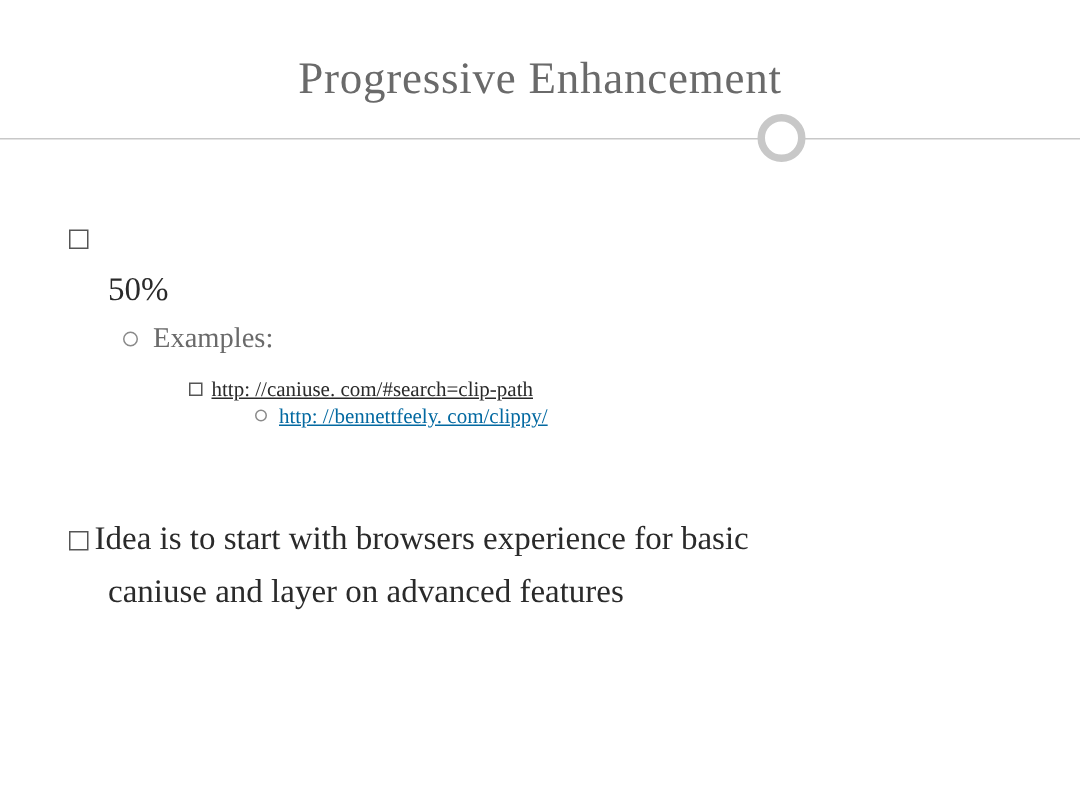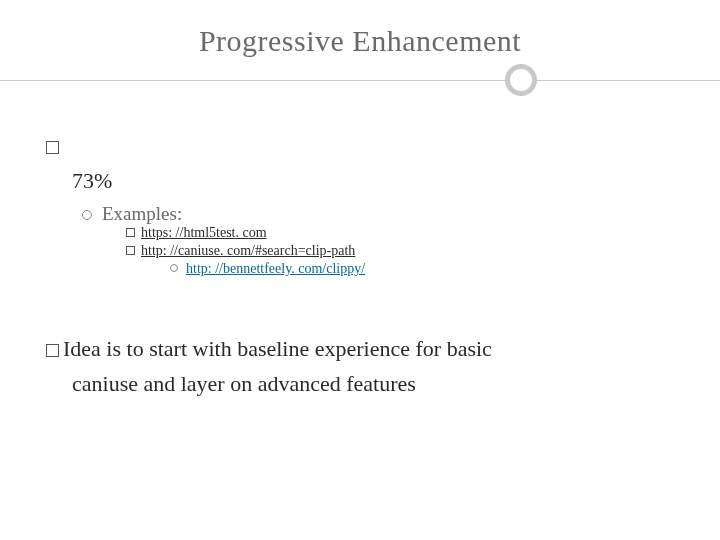--- a/index.html
+++ b/index.html
@@ -8,21 +8,21 @@
     height: 540px;
     background: #fff;
     font-family: Georgia, 'Times New Roman', serif;
     color: #3a3a3a;
     position: relative;
     overflow: hidden;
   }
   .slide {
     width: 100%;
     height: 100%;
-    padding: 24px 42px 30px 42px;
+    padding: 36px 42px 30px 42px;
     position: relative;
   }
   .title-wrap {
     text-align: center;
     position: relative;
     margin-bottom: 34px;
   }
   .title {
     font-size: 30px;
     font-weight: 400;
@@ -73,21 +73,21 @@
     font-size: 22px;
     line-height: 1.3;
     color: #2a2a2a;
     margin-left: 26px;
     margin-bottom: 8px;
   }
   .lvl2 {
     font-size: 19px;
     color: #6a6a6a;
     margin-left: 36px;
-    margin-bottom: 0;
+    margin-bottom: 16px;
   }
   .circ-bullet {
     display: inline-block;
     width: 10px;
     height: 10px;
     border: 1.5px solid #8a8a8a;
     border-radius: 50%;
     margin-right: 10px;
     vertical-align: 0px;
   }
@@ -134,37 +134,34 @@
       <div class="divider-line"></div>
       <div class="divider-circle"></div>
     </div>
   </div>
 
   <div class="content">
 
     <div class="lvl1">
       <span class="sq-bullet"></span>
     </div>
-    <div class="lvl1-cont">73%</div>
+    <div class="lvl1-cont">50%</div>
 
     <div class="lvl2">
       <span class="circ-bullet"></span><span>Examples:</span>
     </div>
 
-    <div class="lvl3">
-      <span class="sq-bullet-sm"></span><span class="link">https: //html5test. com</span>
-    </div>
     <div class="lvl3">
       <span class="sq-bullet-sm"></span><span class="link">http: //caniuse. com/#search=clip-path</span>
     </div>
     <div class="lvl4">
       <span class="circ-bullet-sm"></span><span class="link">http: //bennettfeely. com/clippy/</span>
     </div>
 
     <div class="gap"></div>
 
     <div class="lvl1">
-      <span class="sq-bullet"></span><span>Idea is to start with baseline experience for basic</span>
+      <span class="sq-bullet"></span><span>Idea is to start with browsers experience for basic</span>
     </div>
     <div class="lvl1-cont">caniuse and layer on advanced features</div>
 
   </div>
 </div>
 
 </body></html>

